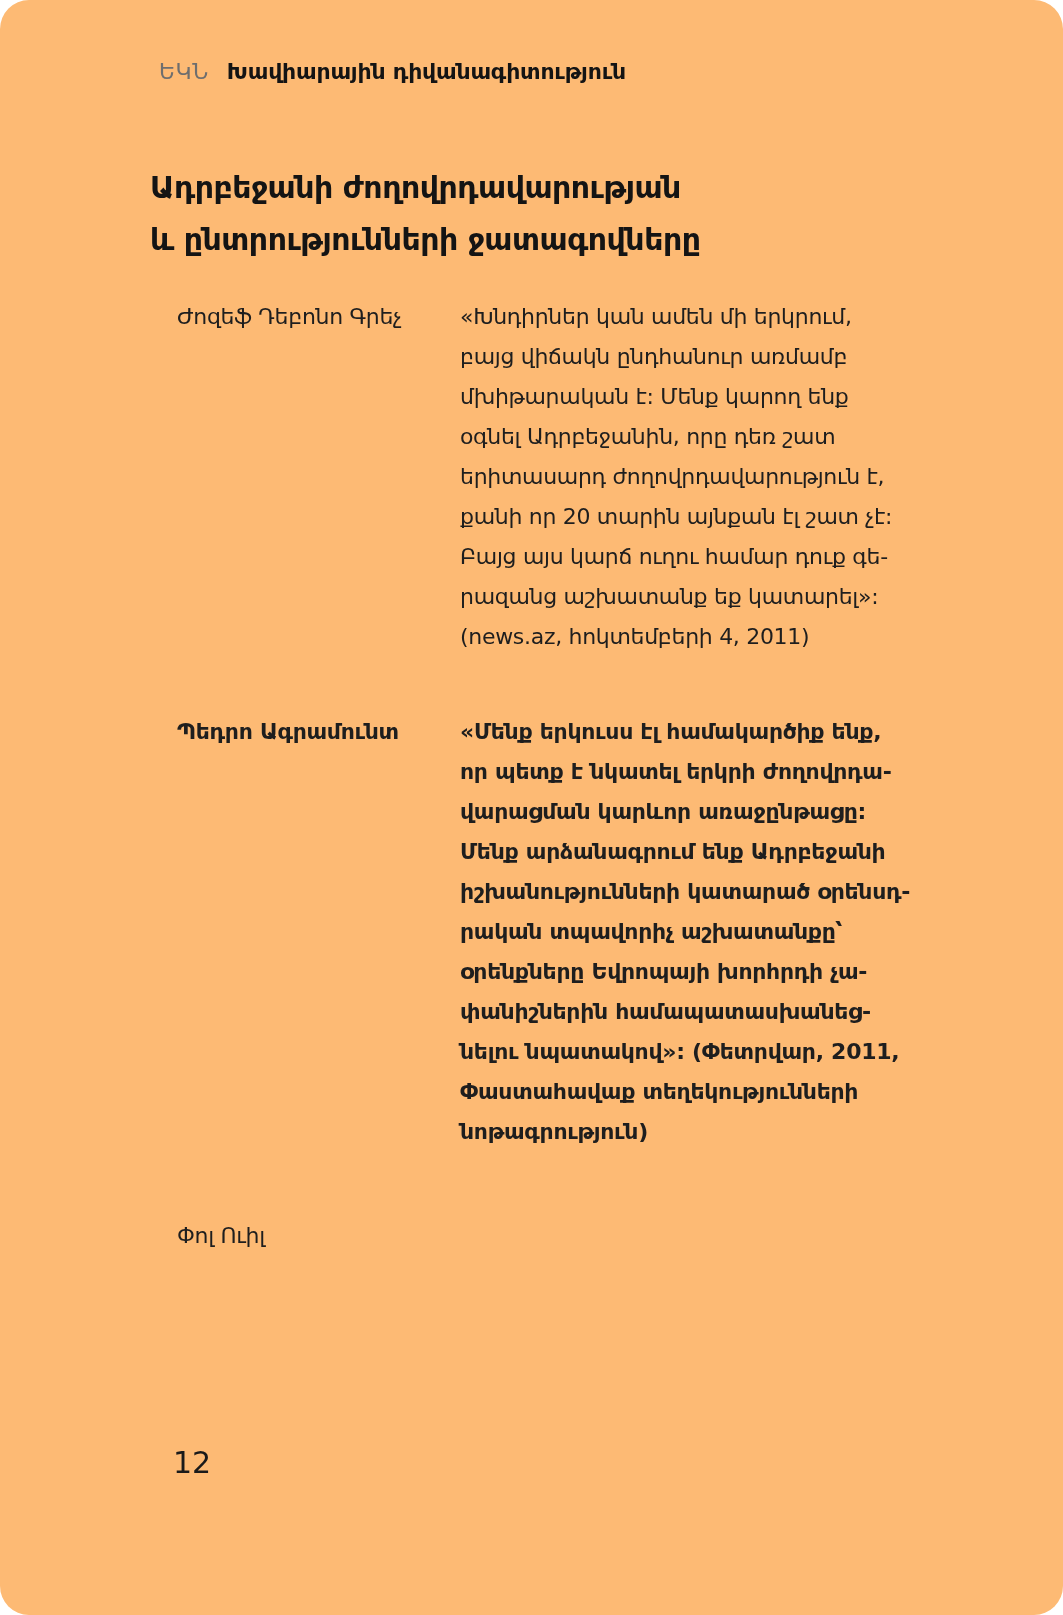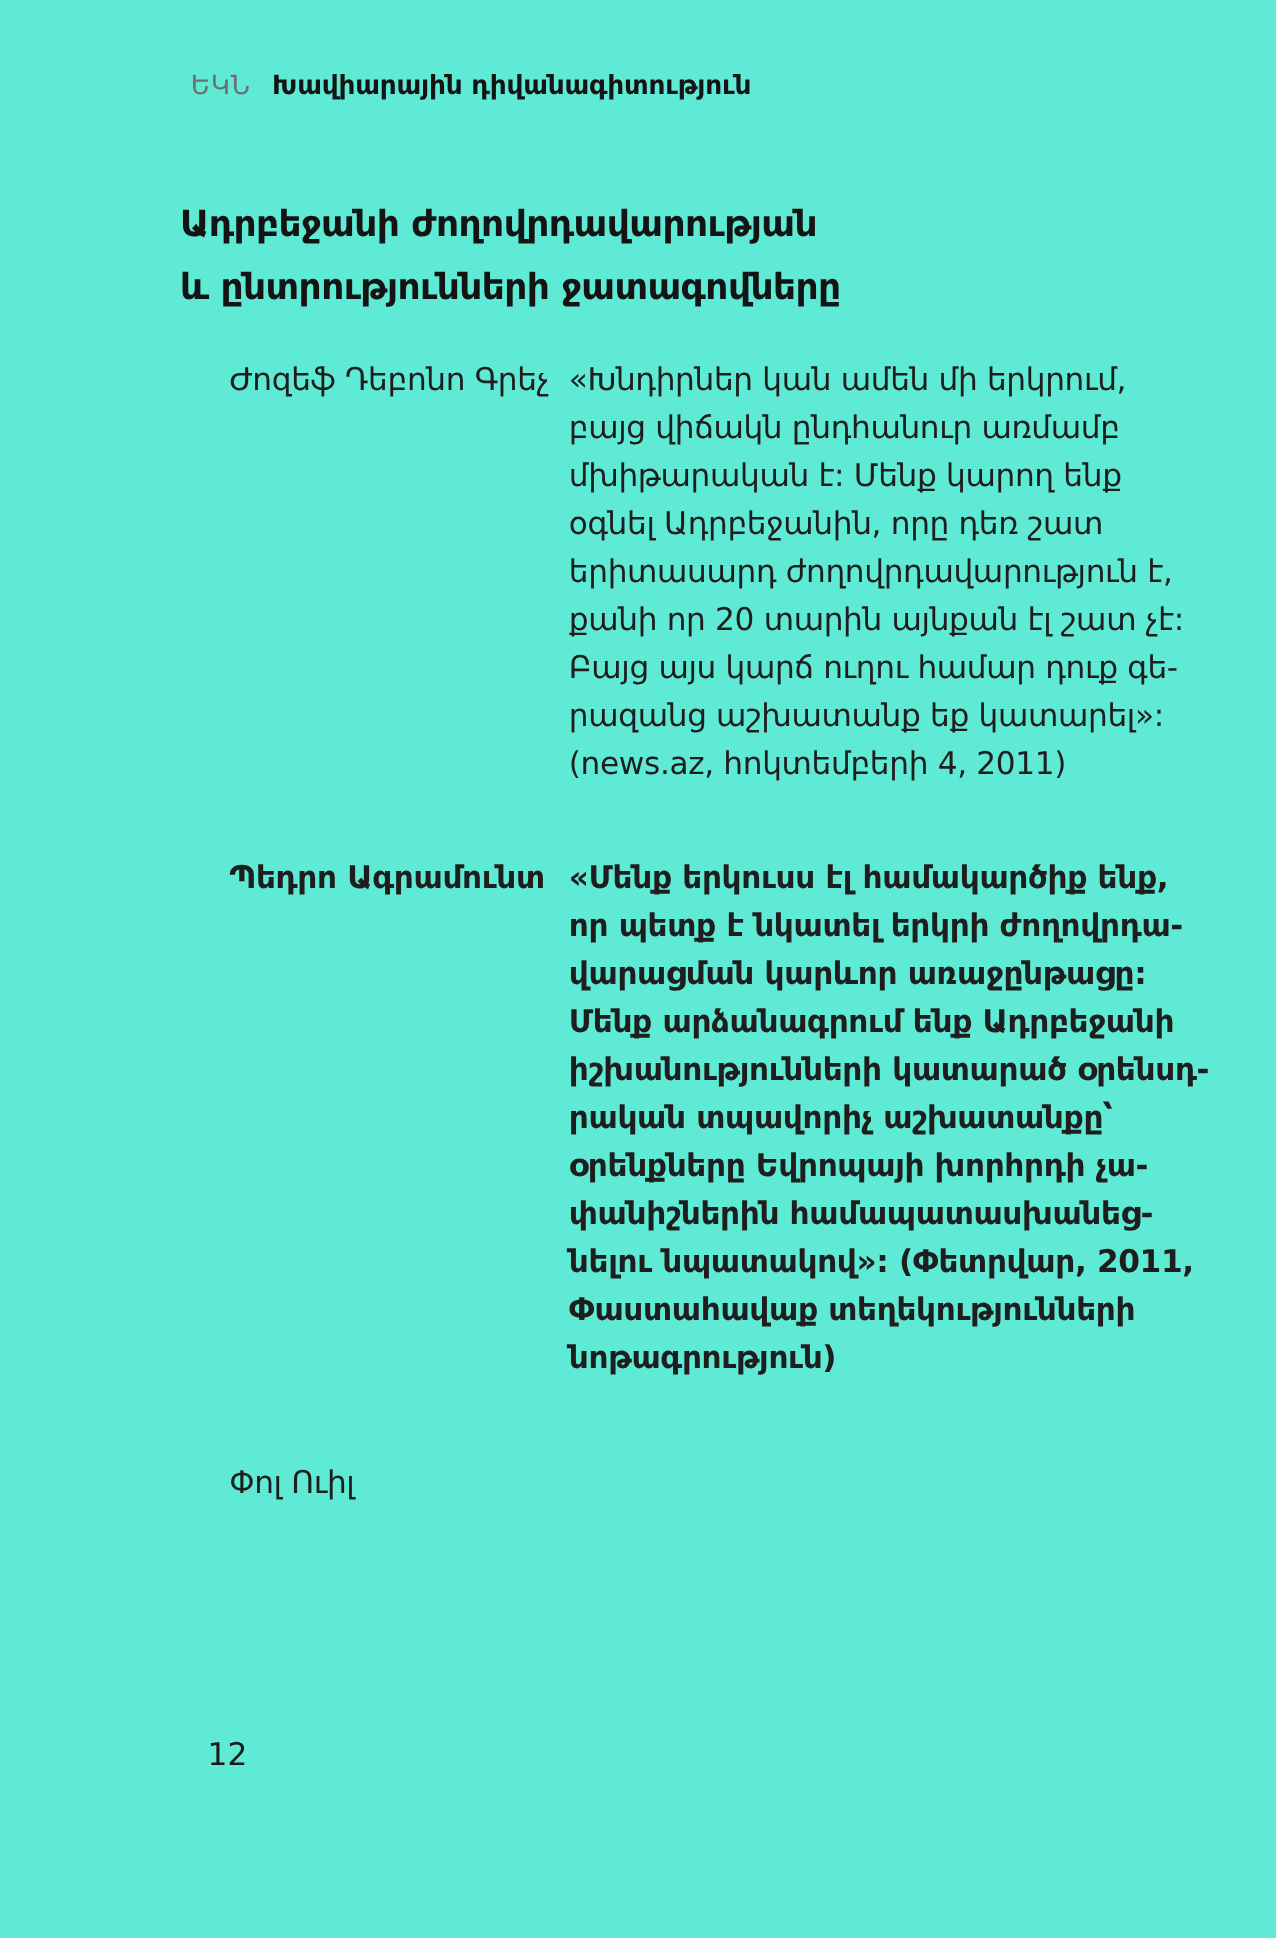--- a/index.html
+++ b/index.html
@@ -11,21 +11,22 @@
     width: 1063px;
     height: 1615px;
     position: relative;
     font-family: "DejaVu Sans", sans-serif;
     color: #1e1e1e;
     overflow: hidden;
   }
   .page {
     position: absolute;
     inset: 0;
-    background: #5eead4;
+    background: #fdba74;
+    border-radius: 29px;
   }
   
   .running-header {
     position: absolute;
     left: 159px;
     top: 58px;
     font-size: 22px;
     line-height: 28px;
     white-space: nowrap;
   }
@@ -50,45 +51,45 @@
     text-align: left;
     font-size: 30px;
     line-height: 52px;
     font-weight: 700;
     color: #141414;
     letter-spacing: -0.5px;
   }
   
   .entry {
     position: absolute;
-    left: 191px;
+    left: 177px;
     display: flex;
     align-items: flex-start;
-    font-size: 26px;
+    font-size: 22px;
     line-height: 40px;
     letter-spacing: -0.3px;
     color: #1e1e1e;
   }
   .speaker {
     flex: 0 0 283px;
     width: 283px;
     white-space: nowrap;
   }
   .quote {
     white-space: pre;
   }
   .entry-1 { top: 297px; }
   .entry-2 { top: 712px; font-weight: bold; }
   .entry-3 { top: 1216px; align-items: flex-end; }
   
   .page-number {
     position: absolute;
     left: 173px;
     top: 1448px;
-    font-size: 26px;
+    font-size: 30px;
     line-height: 30px;
     color: #1a1a1a;
   }
 </style>
 </head>
 <body>
 
 <div class="page">
 
   <header class="running-header">

